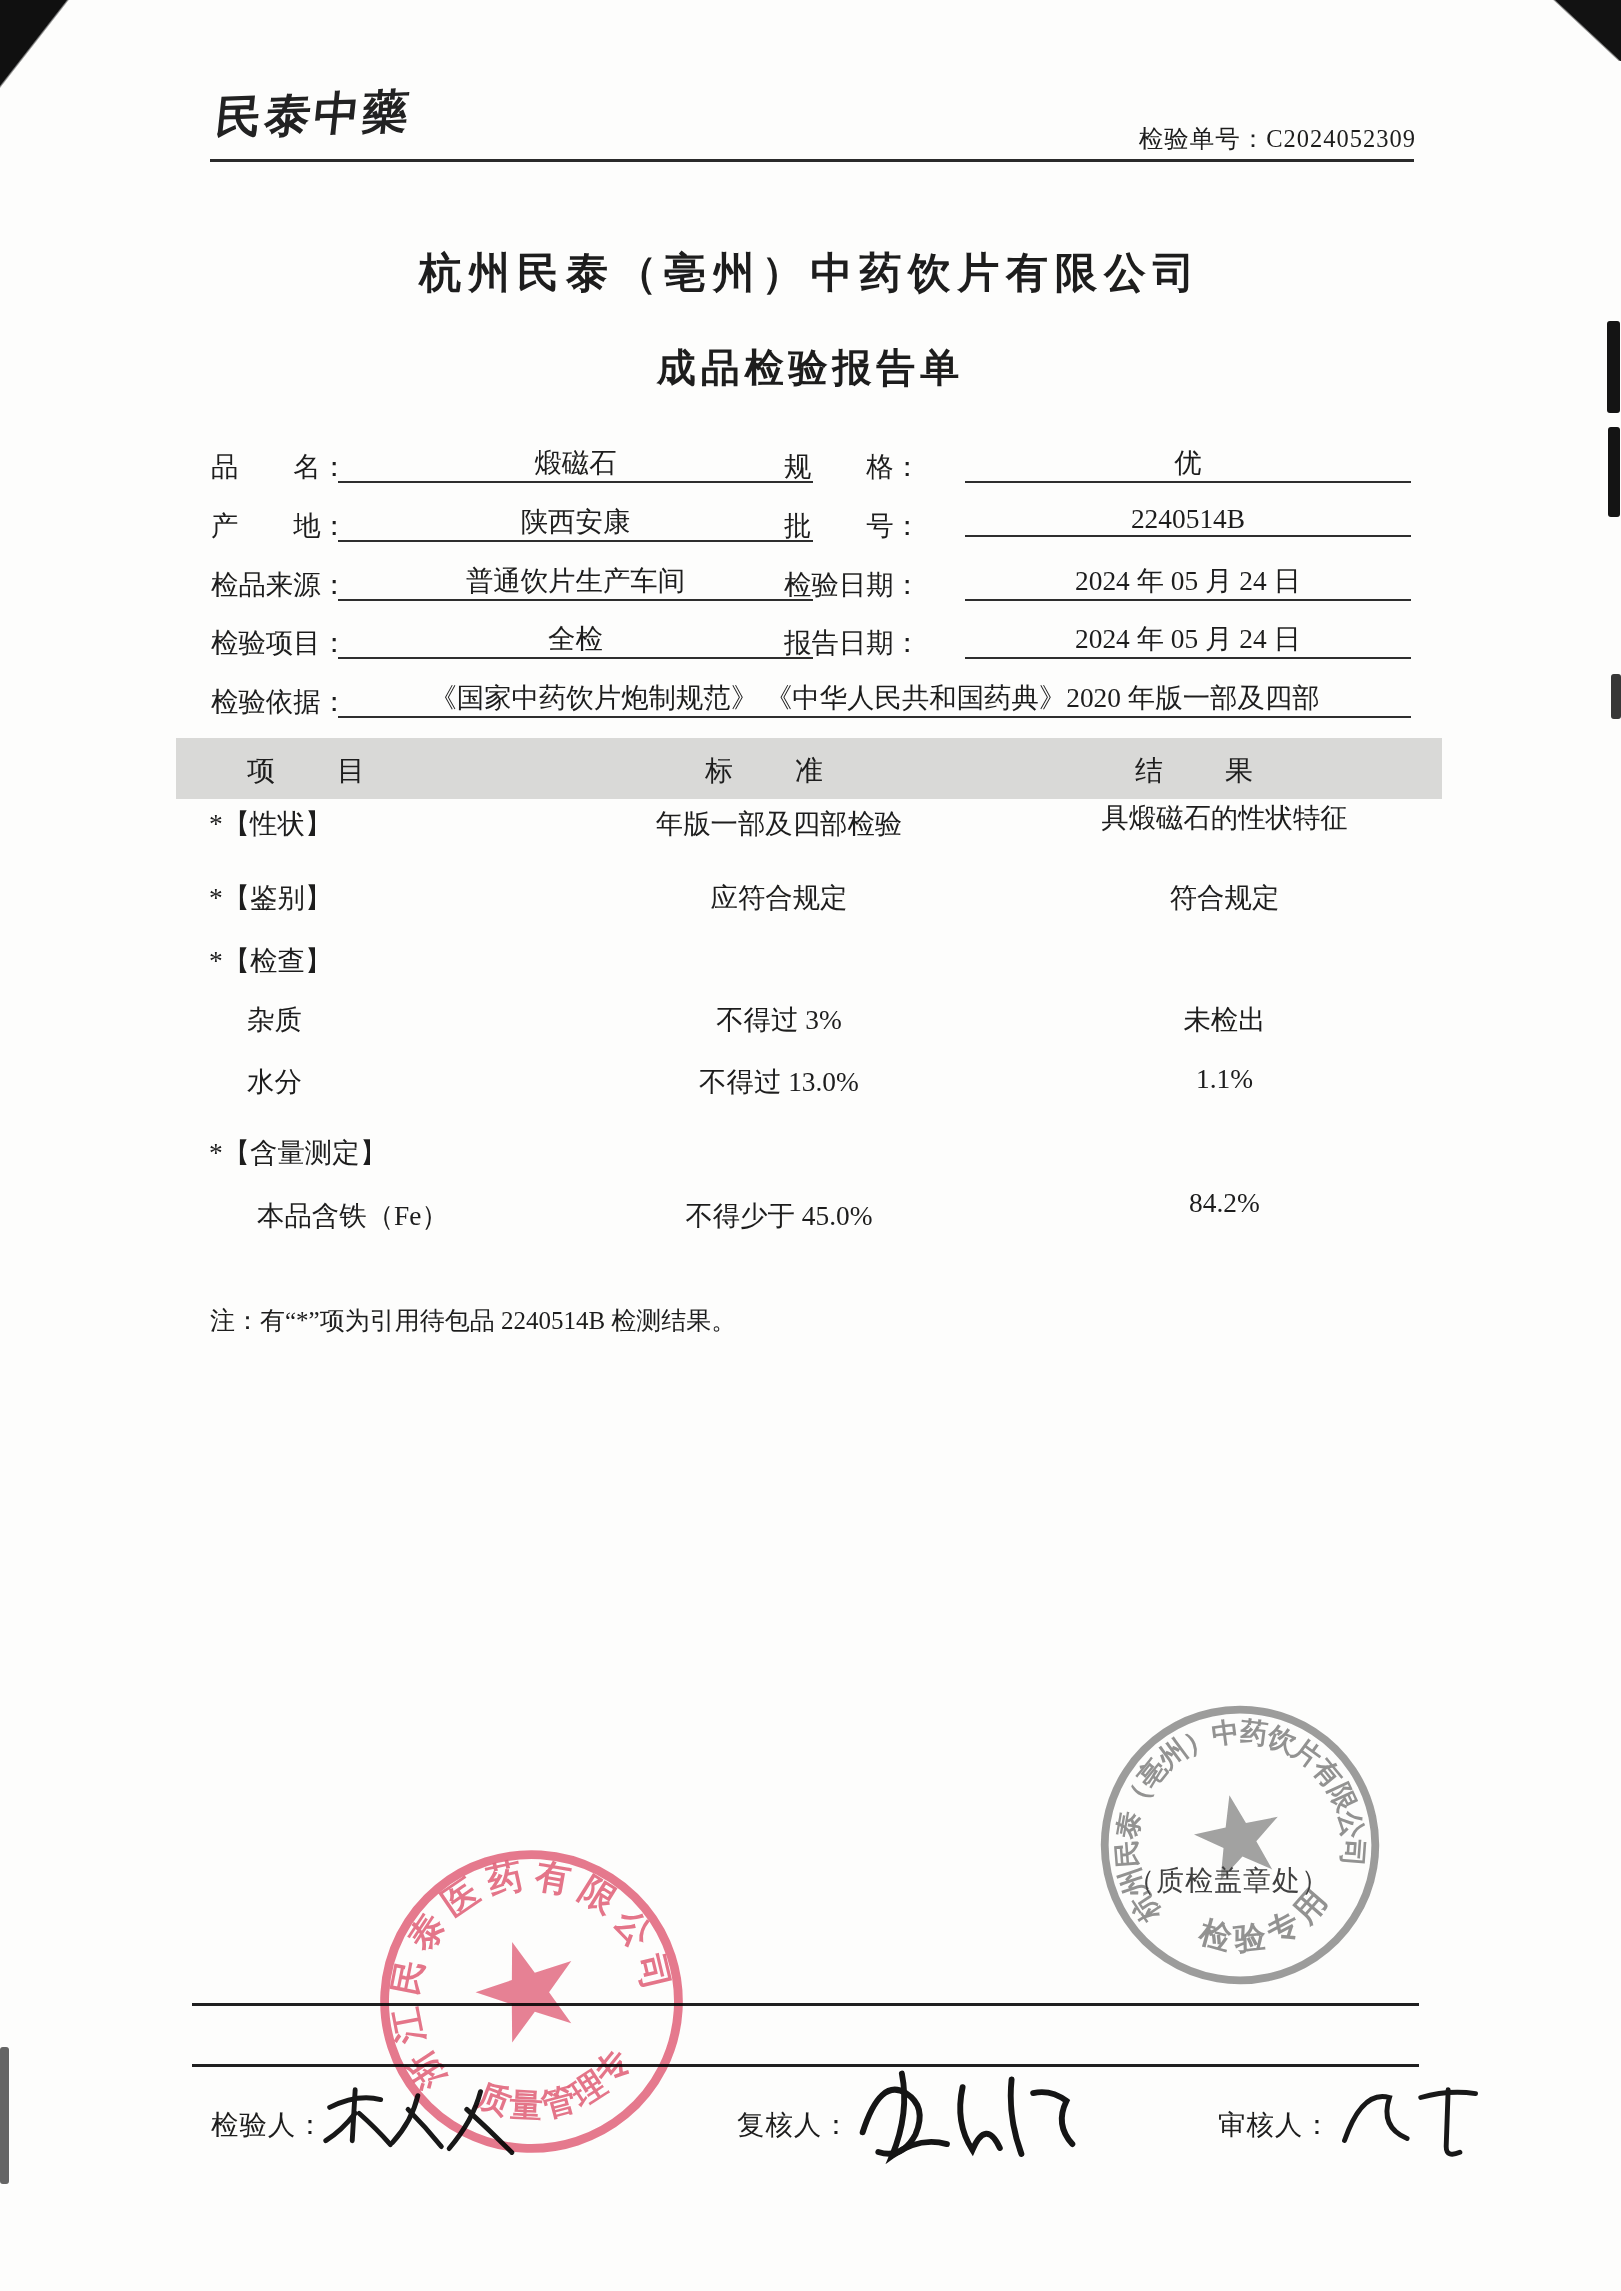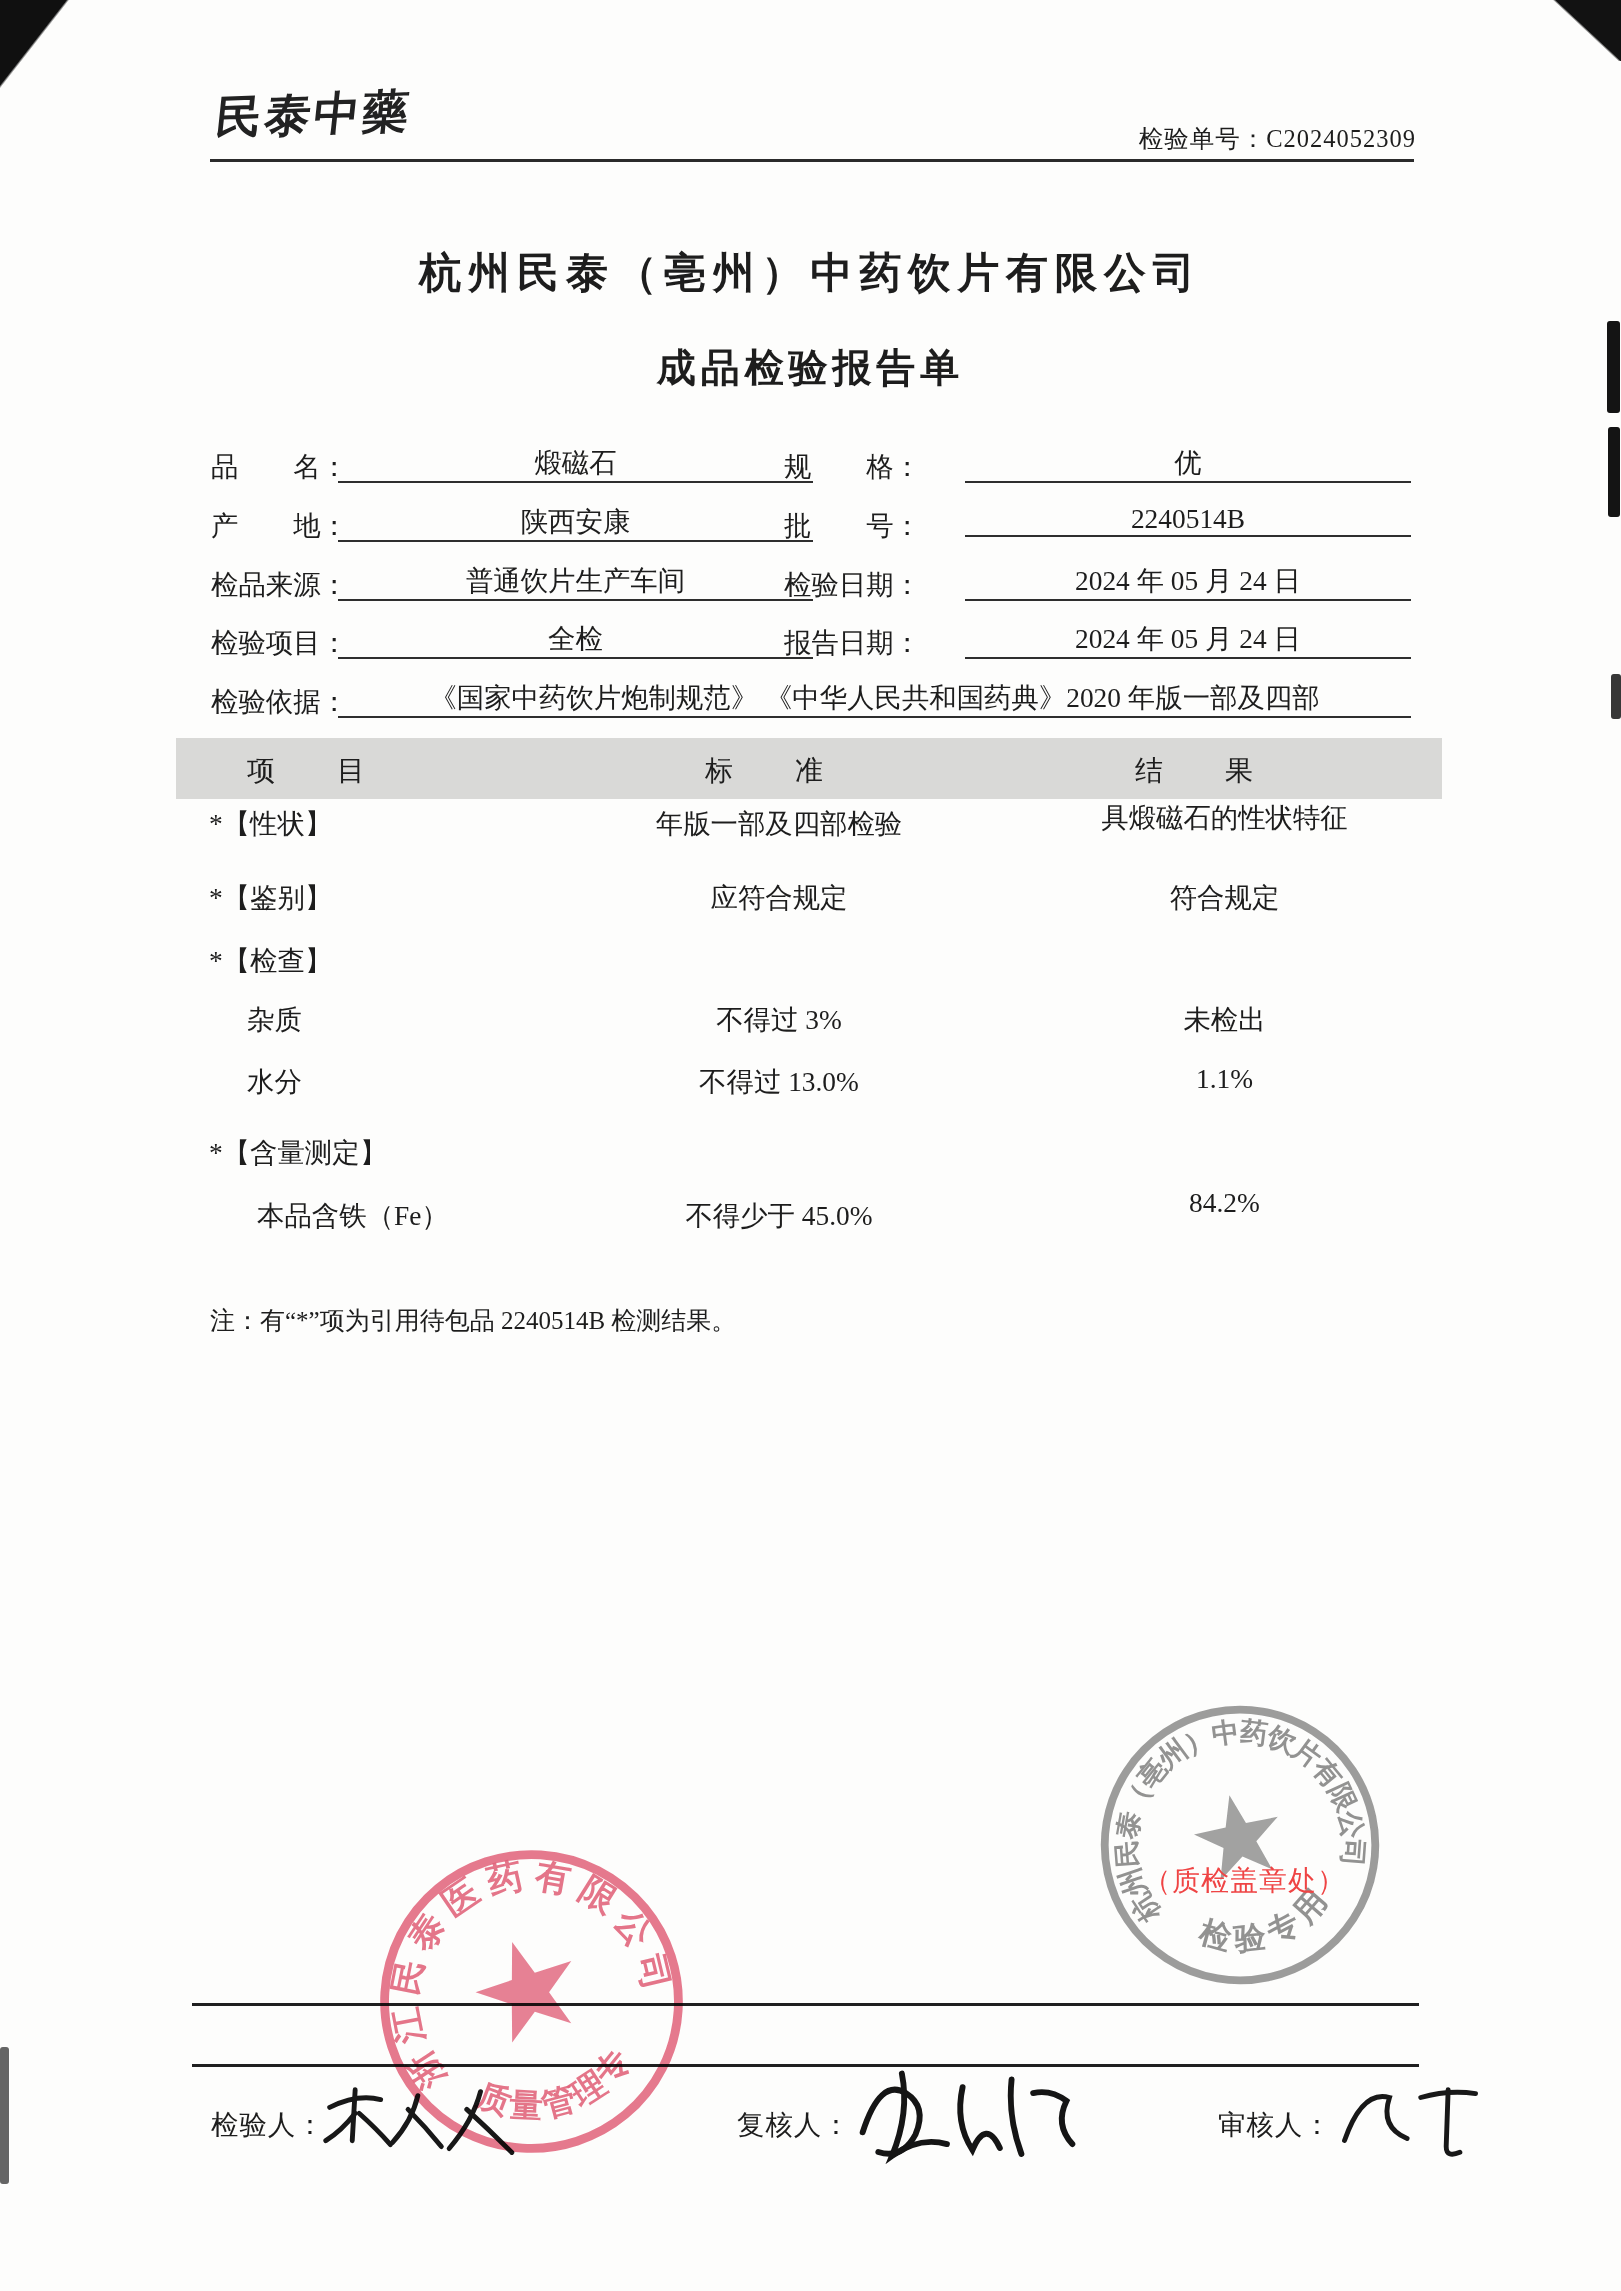--- a/index.html
+++ b/index.html
@@ -35,22 +35,22 @@
   .titem{font-size:27.4px;white-space:nowrap;}
   .tstd{font-size:27.4px;text-align:center;width:510px;left:524px;}
   .tres{font-size:27.4px;text-align:center;width:421px;left:1014px;}
   .note{left:210px;top:1304px;font-size:25px;}
   
   .line{background:#1f1f1f;}
   .conclusion{left:210px;top:2019px;width:1215px;font-size:26.5px;}
   .conclusion b{letter-spacing:2px;}
   .signer{font-size:27.4px;letter-spacing:1px;}
   .stamp{mix-blend-mode:multiply;opacity:.92;}
-  .stamp-center-text{left:1127px;top:1862px;width:235px;text-align:center;
-    font-size:28px;color:#ef4444;letter-spacing:1px;}
+  .stamp-center-text{left:1127px;top:1862px;width:235px;text-align:left;
+    font-size:28px;color:#404040;letter-spacing:1px;}
   svg{display:block;}
 </style>
 </head>
 <body>
 
 <div class="page">
 
   <div class="abs tl-corner"></div>
   <div class="abs tr-corner"></div>
   <div class="abs art edge" style="left:1607px;top:321px;width:12.7px;height:92px;"></div>

